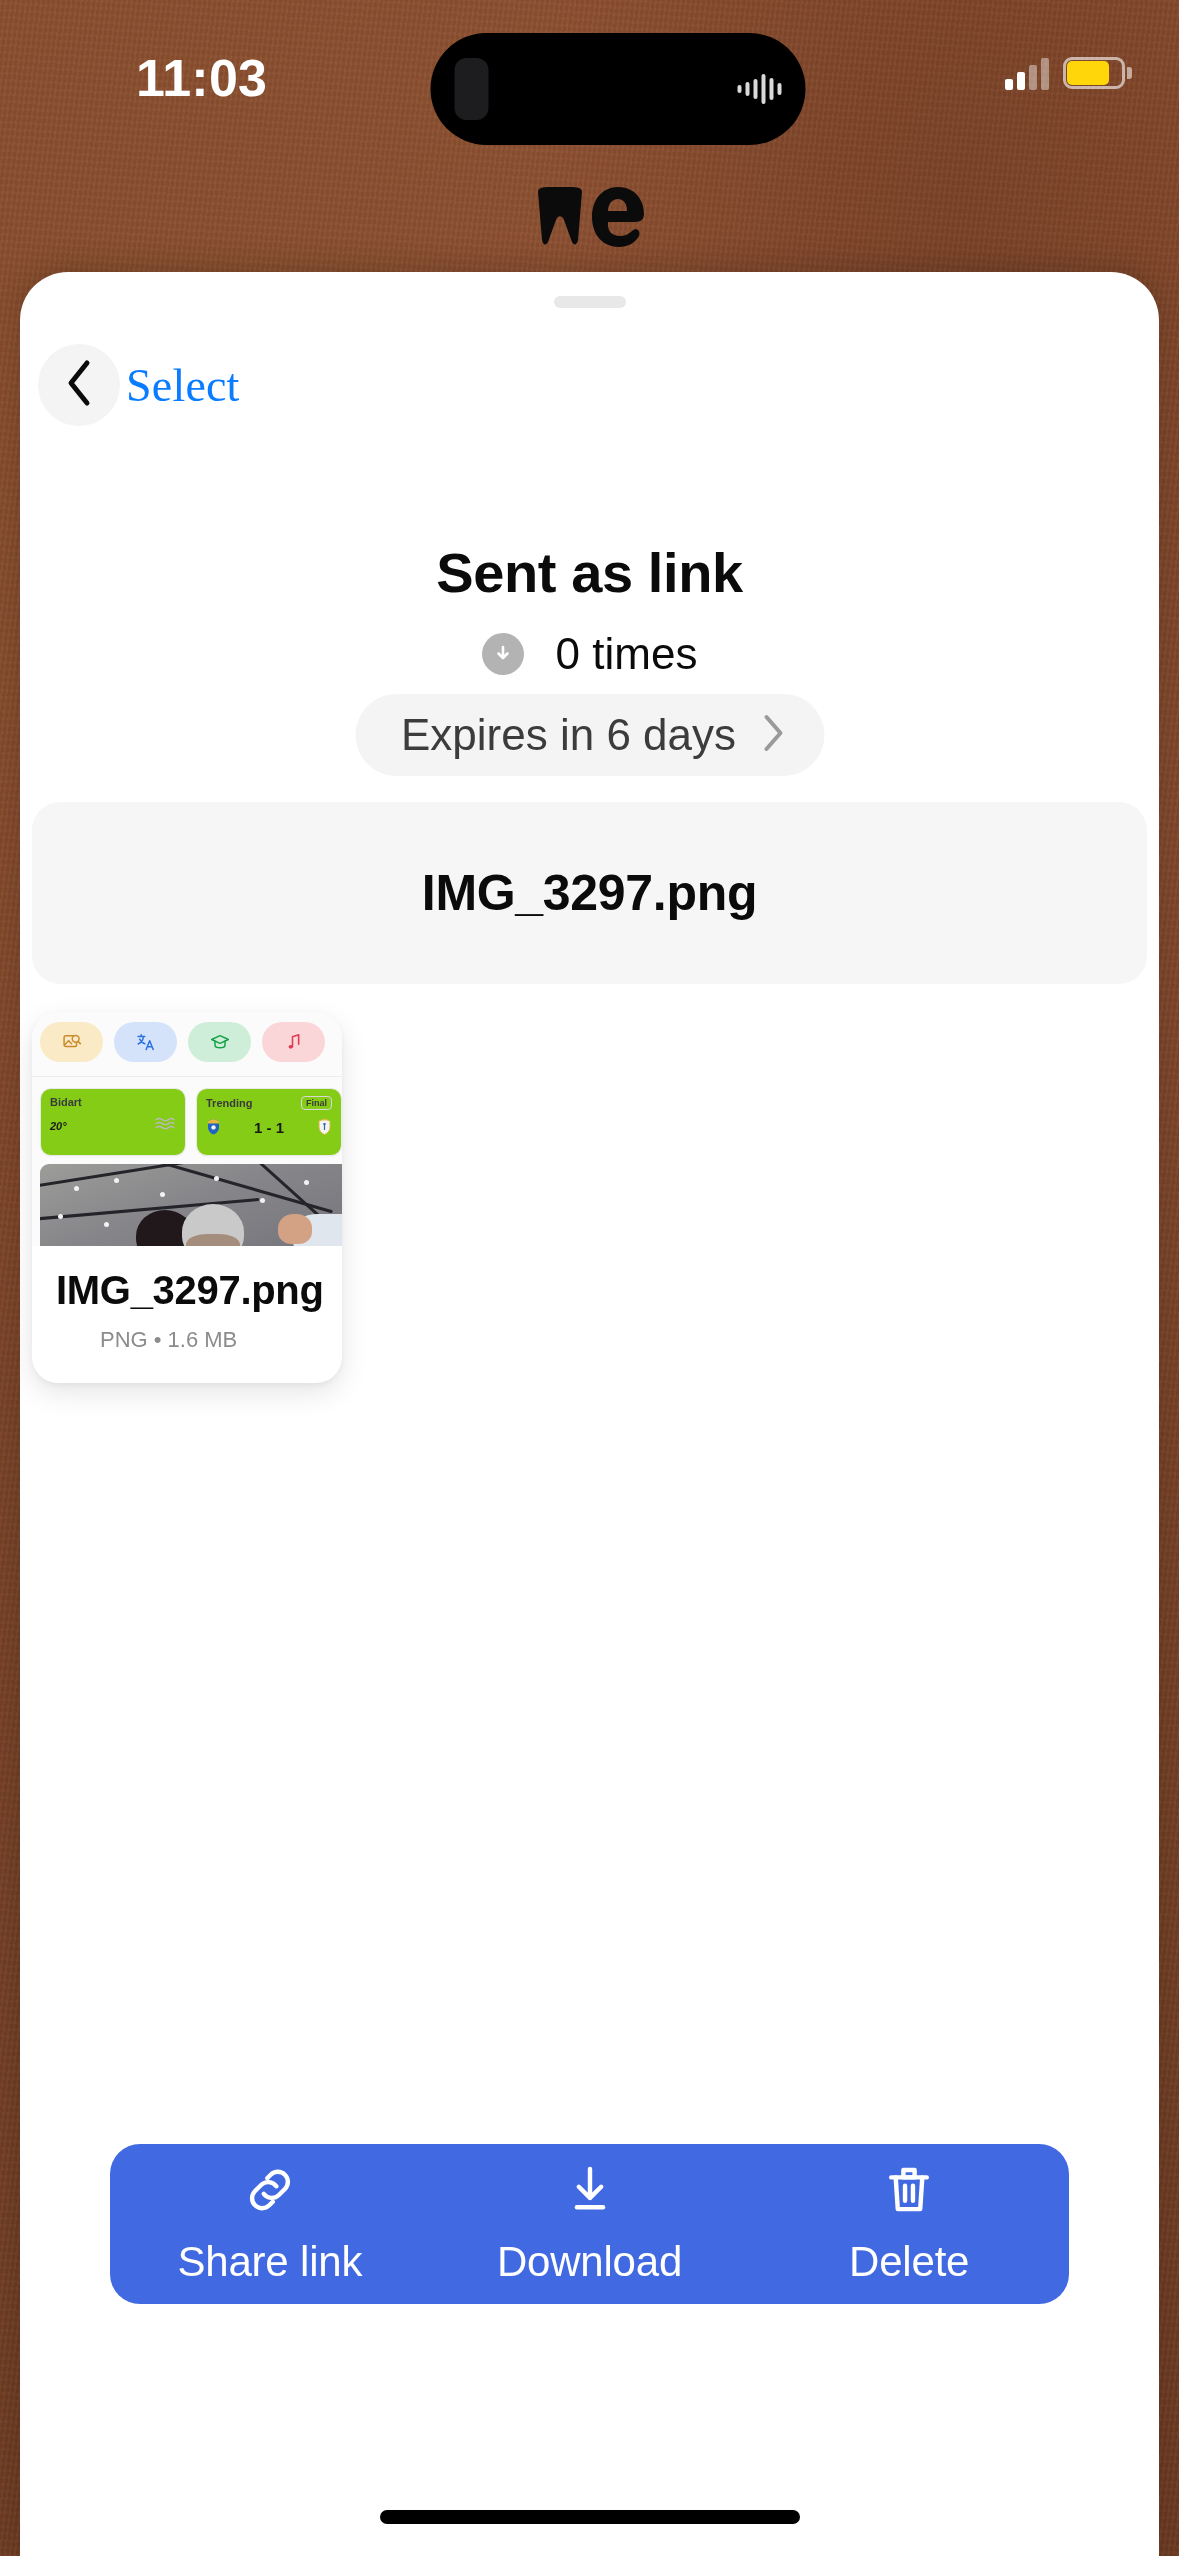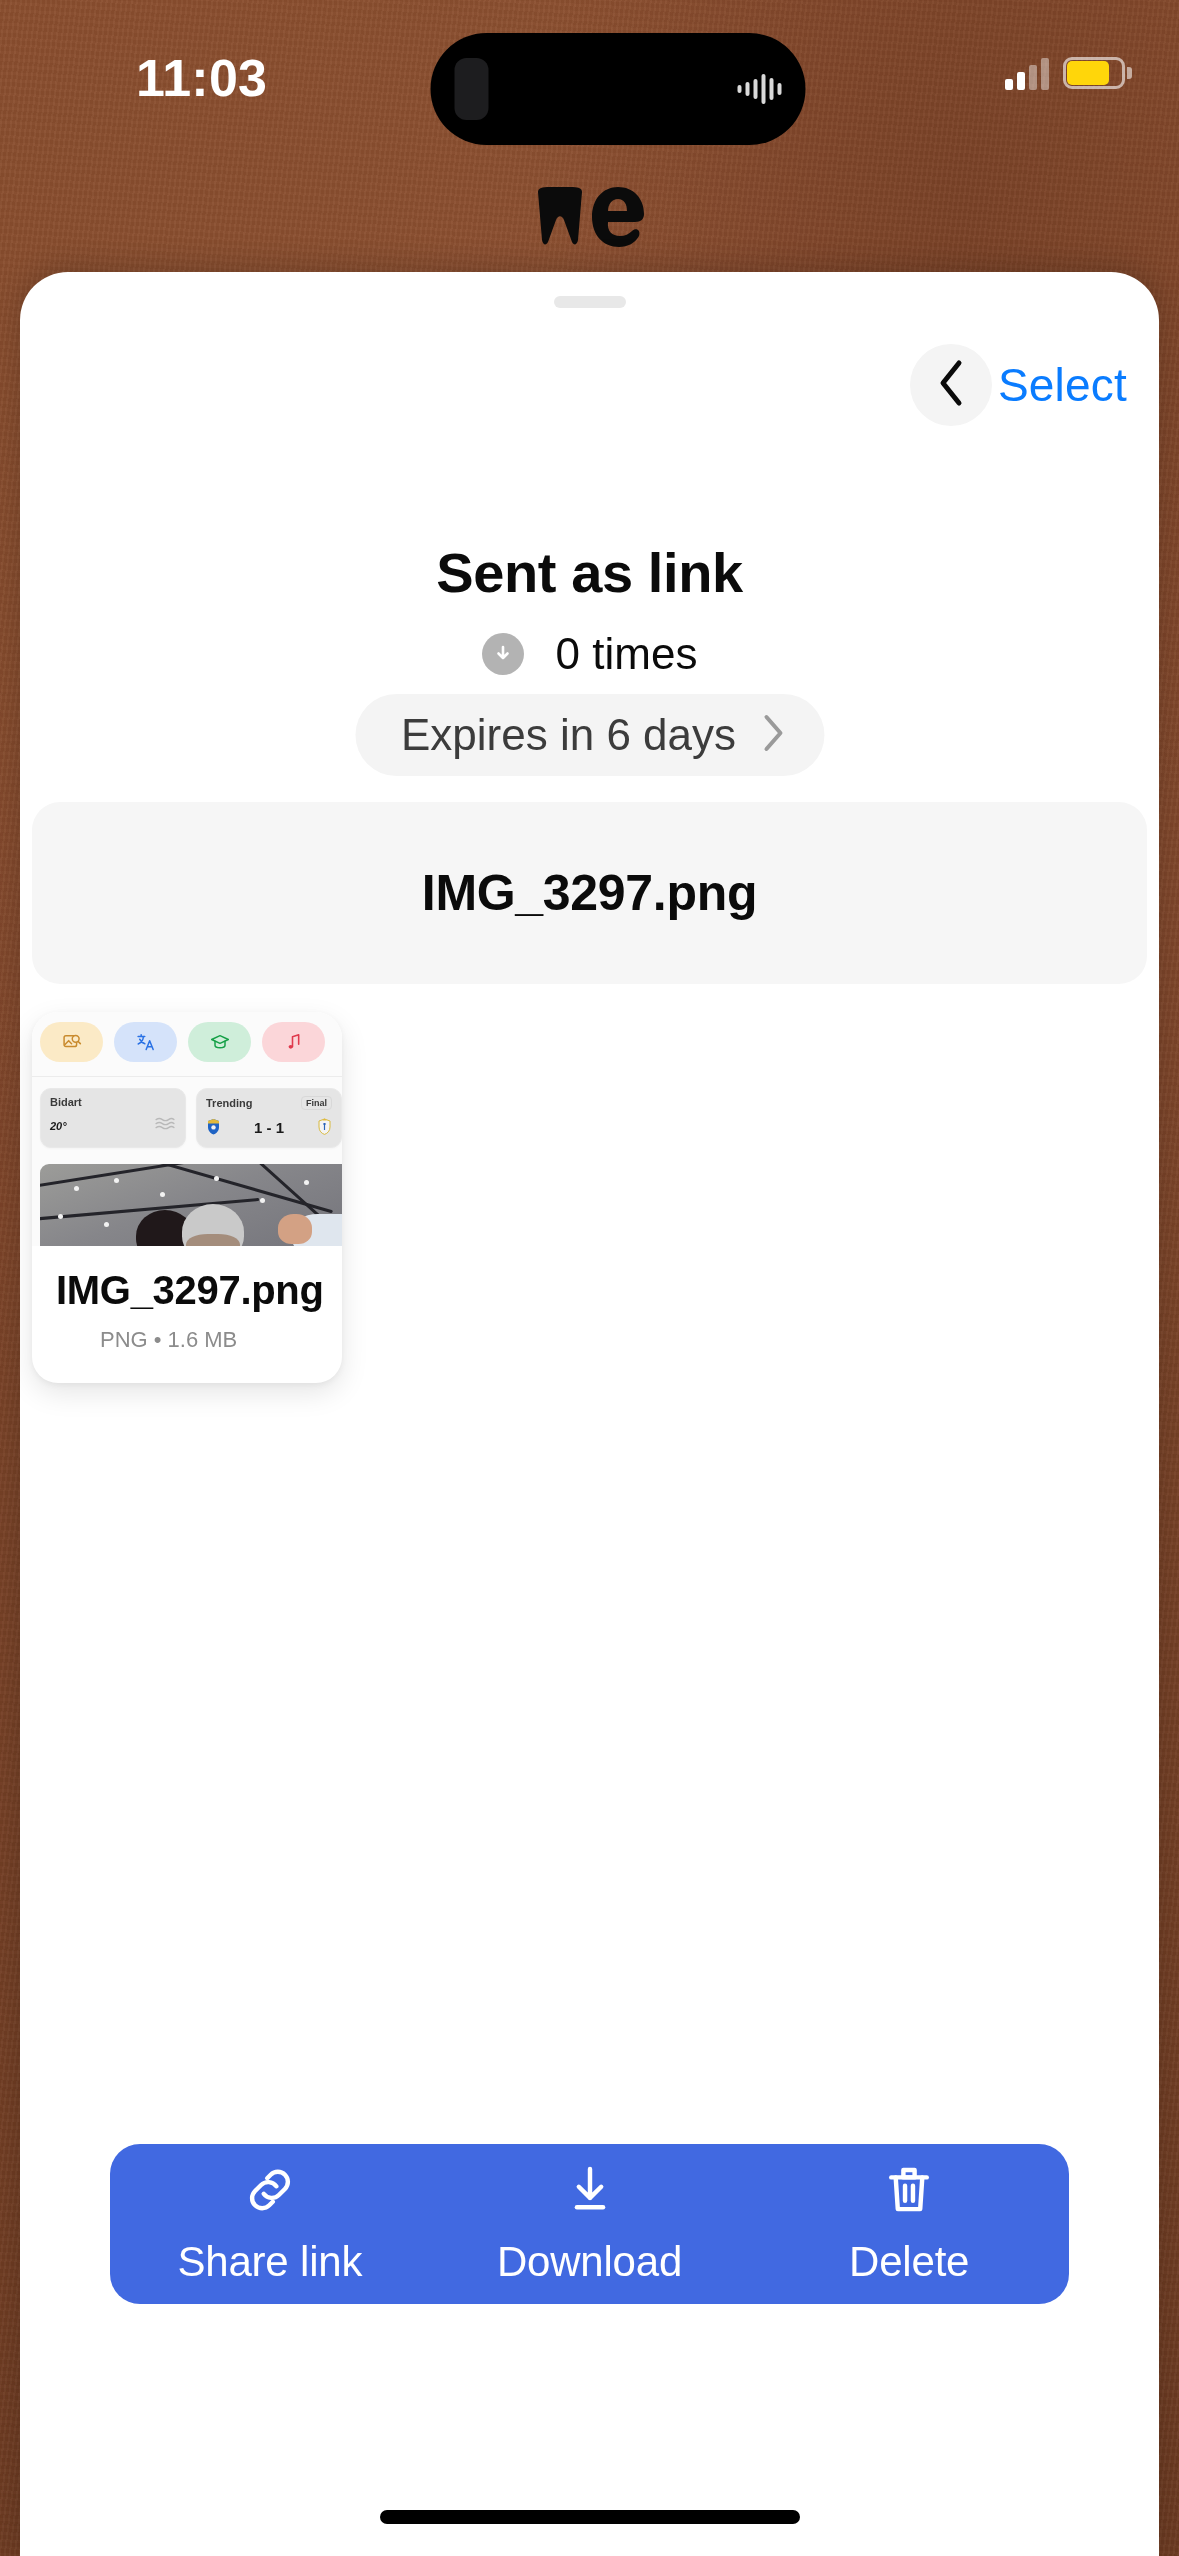--- a/index.html
+++ b/index.html
@@ -102,22 +102,23 @@
     overflow:hidden;
   }
   #sheet-grabber{
     position:absolute; top:24px; left:50%; transform:translateX(-50%);
     width:72px; height:12px; border-radius:6px; background:#e8e8e8;
   }
 
   
   #sheet-topbar{
     position:absolute; top:58px; left:0; right:0; height:110px;
-    display:flex; align-items:center; justify-content:flex-end;
+    display:flex; align-items:center; justify-content:flex-start;
     padding:0 26px 0 18px;
+    font-family:Liberation Serif, serif;
   }
   #back-button{
     width:82px; height:82px; border-radius:50%;
     background:#f4f4f4;
     display:flex; align-items:center; justify-content:center;
     cursor:pointer;
   }
   #select-button{
     color:#0a7cff; font-size:46px; font-weight:400;
     padding:6px 6px; cursor:pointer; letter-spacing:.2px;
@@ -181,22 +182,22 @@
     flex:0 0 auto;
   }
   #mini-divider{
     position:absolute; top:64px; left:0; right:0; height:1px; background:#ececec;
   }
   #mini-widgets{
     position:absolute; top:76px; left:8px; right:0;
     display:flex; gap:10px;
   }
   .mini-widget{
-    background:#e5e5e5; border:1px solid #e9e9e9; border-radius:11px;
-    padding:7px 9px; flex:0 0 auto; height:60px;
+    background:#84cc16; border:1px solid #e9e9e9; border-radius:11px;
+    padding:7px 9px; flex:0 0 auto; height:68px;
     box-shadow:0 1px 2px rgba(0,0,0,.03);
   }
   .mw-head{ display:flex; align-items:center; justify-content:space-between; gap:8px;}
   .mw-title{ font-size:11px; color:#3a3a3a; font-weight:600; white-space:nowrap;}
   .mw-badge{
     font-size:9px; color:#3a3a3a; border:1px solid #d8d8d8; border-radius:4px;
     padding:1px 4px; font-weight:600;
   }
   .mw-body{ display:flex; align-items:center; justify-content:space-between; margin-top:8px; gap:10px;}
   .mw-temp{ font-size:11px; font-weight:800; color:#1a1a1a;font-style:italic;}

